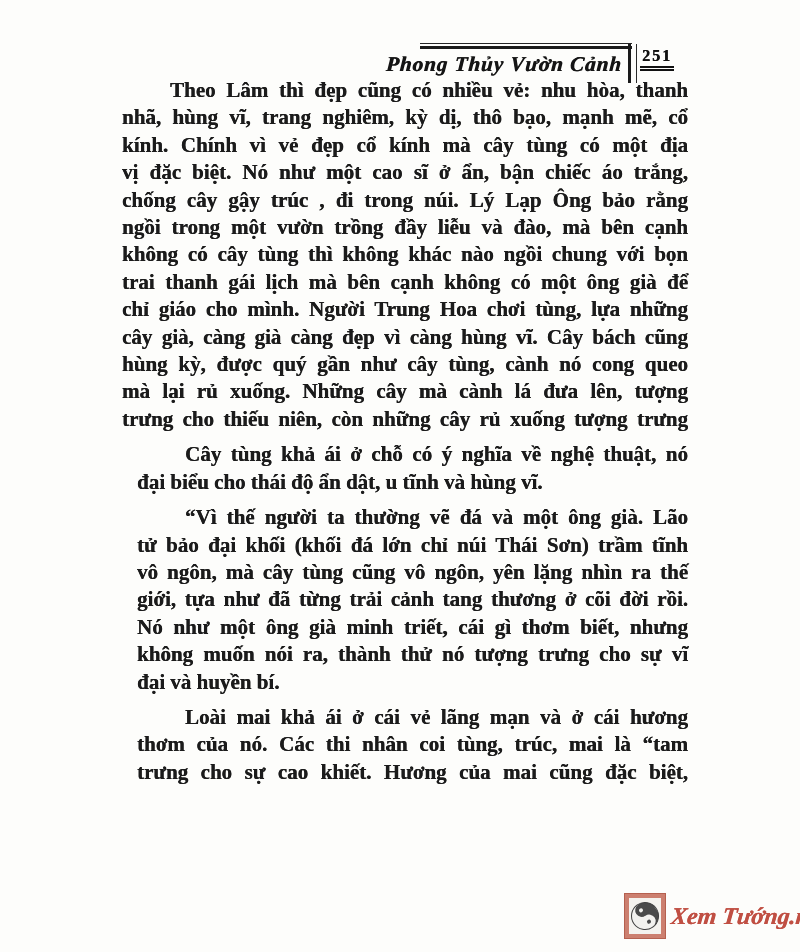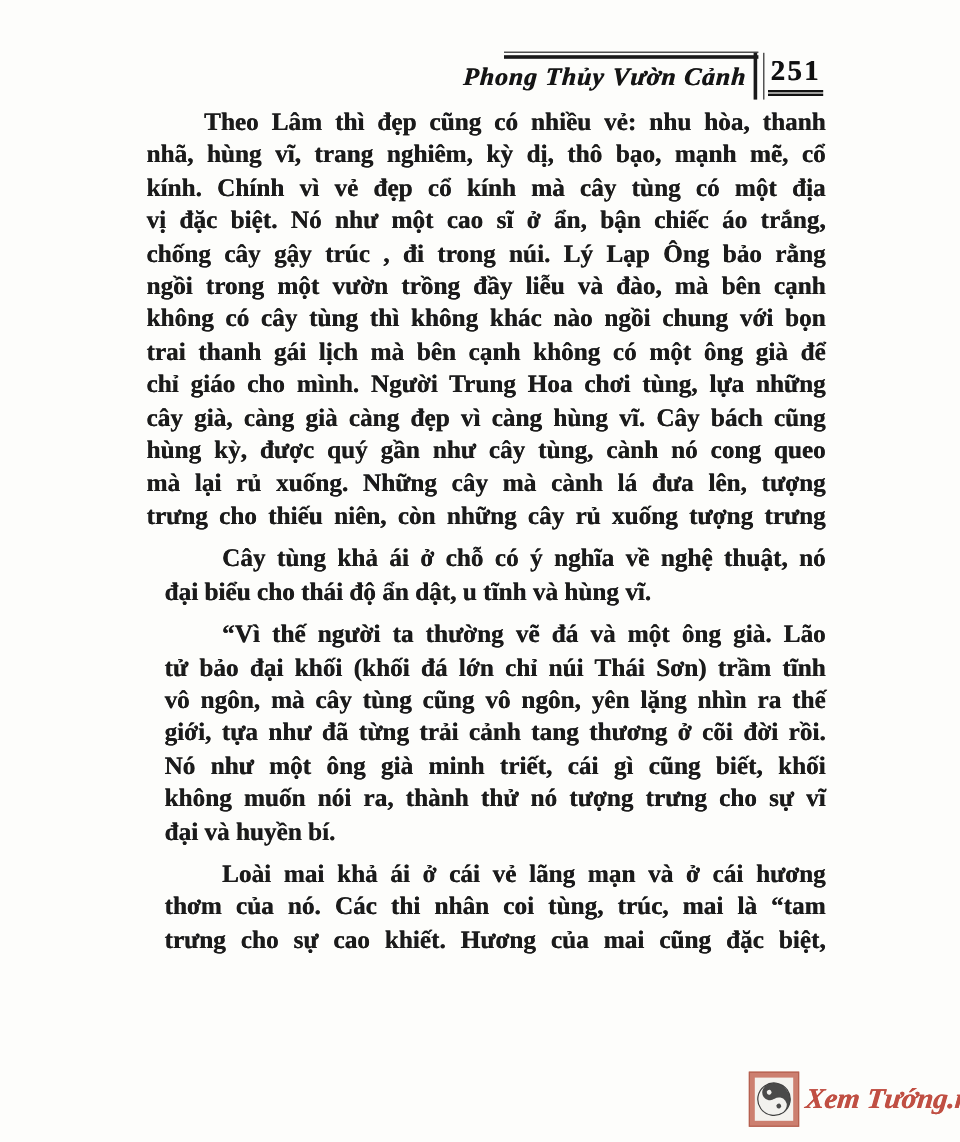--- a/index.html
+++ b/index.html
@@ -28,30 +28,30 @@
   }
   .header-title{
     position:absolute;right:178px;top:52px;
     font-style:italic;font-weight:bold;font-size:21px;letter-spacing:1px;
     white-space:nowrap;color:#151515;
     text-shadow:0.6px 0 0 currentColor;
     transform:skewX(-4deg);
   }
   .page-number{
     position:absolute;left:640px;top:47px;
-    font-weight:bold;font-size:24px;letter-spacing:2px;
+    font-weight:bold;font-size:16px;letter-spacing:2px;
     color:#111;
     border-bottom:5px double #111;
     padding:0 2px 1px 2px;
     text-shadow:0.5px 0 0 currentColor;
   }
 
   
   .content{
-    position:absolute;left:122px;top:88px;width:566px;
+    position:absolute;left:122px;top:77px;width:566px;
     font-size:21px;line-height:27.4px;font-weight:bold;
     color:#1b1b1b;
     text-shadow:0.3px 0 0 currentColor;
   }
   .para{margin:0 0 0 0;}
   .para + .para{margin-top:8px;margin-left:15px;}
   .ln{
     text-align:justify;
     -moz-text-align-last:justify;
     text-align-last:justify;
@@ -136,21 +136,21 @@
       </div>
       <div class="para">
         <div class="ln indent">Cây tùng khả ái ở chỗ có ý nghĩa về nghệ thuật, nó</div>
         <div class="ln end">đại biểu cho thái độ ẩn dật, u tĩnh và hùng vĩ.</div>
       </div>
       <div class="para">
         <div class="ln indent">“Vì thế người ta thường vẽ đá và một ông già. Lão</div>
         <div class="ln">tử bảo đại khối (khối đá lớn chỉ núi Thái Sơn) trầm tĩnh</div>
         <div class="ln">vô ngôn, mà cây tùng cũng vô ngôn, yên lặng nhìn ra thế</div>
         <div class="ln">giới, tựa như đã từng trải cảnh tang thương ở cõi đời rồi.</div>
-        <div class="ln">Nó như một ông già minh triết, cái gì cũng biết, khối</div>
+        <div class="ln">Nó như một ông già minh triết, cái gì thơm biết, nhưng</div>
         <div class="ln">không muốn nói ra, thành thử nó tượng trưng cho sự vĩ</div>
         <div class="ln end">đại và huyền bí.</div>
       </div>
       <div class="para">
         <div class="ln indent">Loài mai khả ái ở cái vẻ lãng mạn và ở cái hương</div>
         <div class="ln">thơm của nó. Các thi nhân coi tùng, trúc, mai là “tam</div>
         <div class="ln">trưng cho sự cao khiết. Hương của mai cũng đặc biệt,</div>
       </div>
     </div>
 

